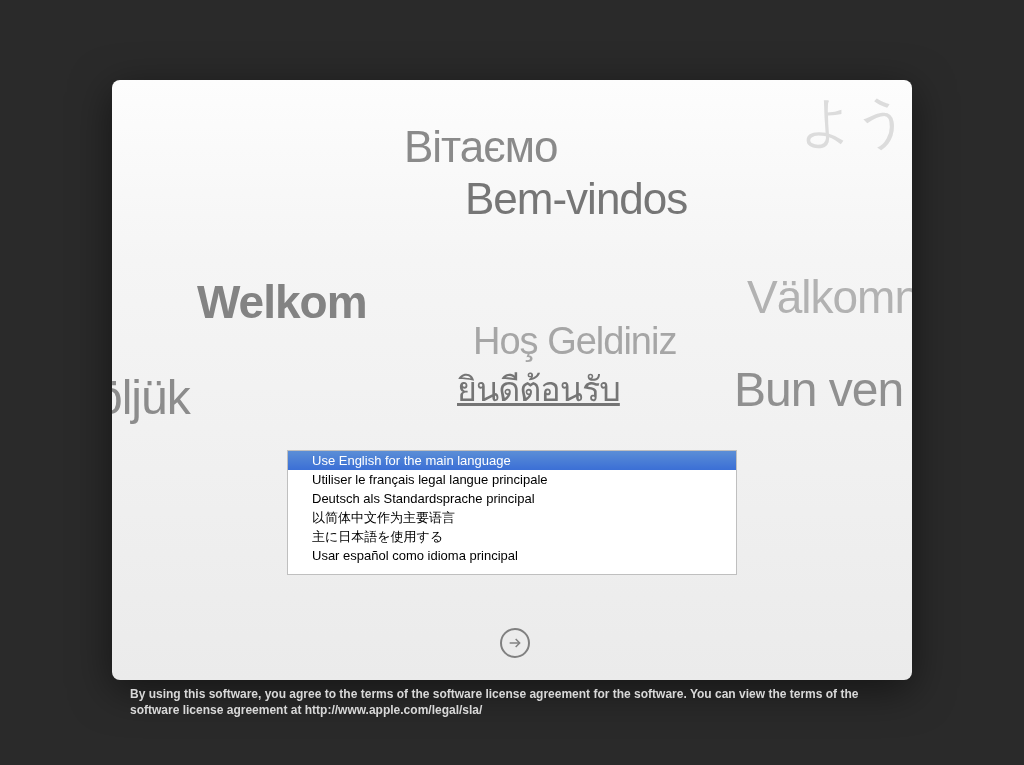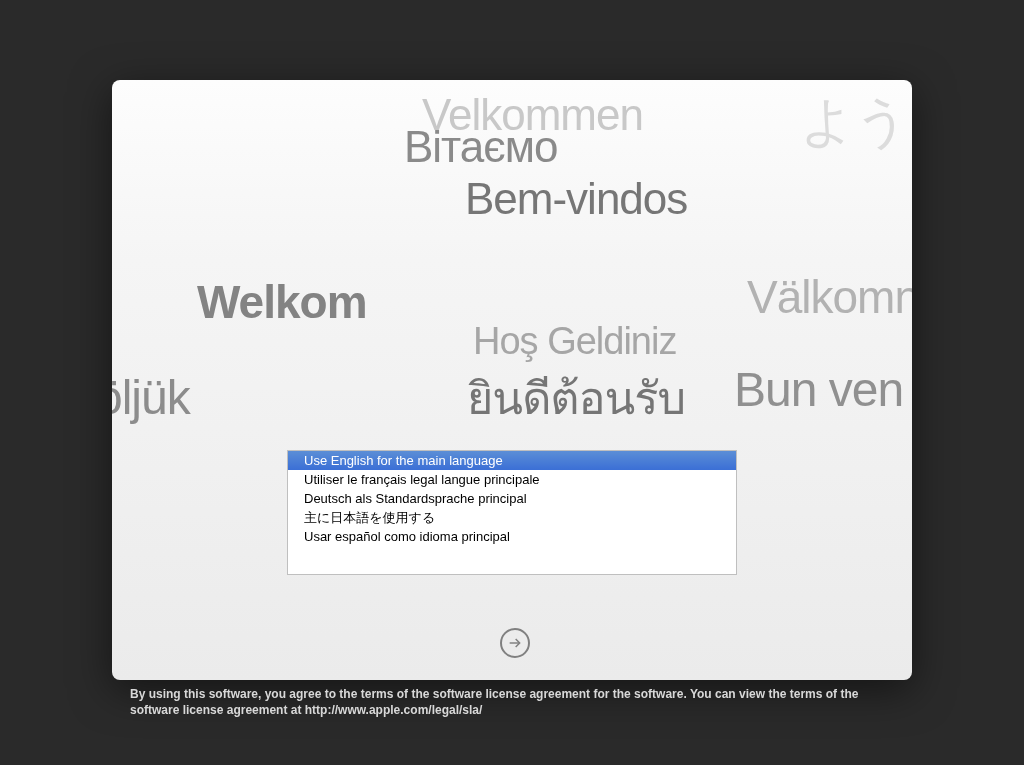--- a/index.html
+++ b/index.html
@@ -40,21 +40,21 @@
       letter-spacing: -1px;
     }
     .w1 { left: 310px; top: 10px; font-size: 44px; color: #c8c8c8; }
     .w2 { left: 272px; top: 42px; font-size: 44px; color: #8a8a8a; margin-left: 20px; }
     .w3 { left: 688px; top: 6px; font-size: 54px; color: #dcdcdc; }
     .w4 { left: 353px; top: 94px; font-size: 44px; color: #767676; }
     .w5 { left: 85px; top: 195px; font-size: 46px; color: #838383; font-weight: bold; }
     .w6 { left: 635px; top: 190px; font-size: 46px; color: #b2b2b2; }
     .w7 { left: 361px; top: 240px; font-size: 38px; color: #a6a6a6; }
     .w8 { left: -16px; top: 290px; font-size: 48px; color: #8c8c8c; }
-    .w9 { left: 355px; top: 282px; font-size: 45px; color: #757575; }
+    .w9 { left: 345px; top: 282px; font-size: 34px; color: #757575; text-decoration: underline; }
     .w10 { left: 622px; top: 282px; font-size: 48px; color: #909090; }
     .language-list {
       position: absolute;
       left: 175px;
       top: 370px;
       width: 450px;
       height: 125px;
       background: #fff;
       border: 1px solid #bfbfbf;
       overflow-y: auto;
@@ -65,21 +65,21 @@
     }
     .language-list::-webkit-scrollbar-track {
       background: #f0f0f0;
     }
     .language-list::-webkit-scrollbar-thumb {
       background: #c0c0c0;
       border-radius: 7px;
       border: 2px solid #f0f0f0;
     }
     .language-item {
-      padding: 1px 16px;
+      padding: 1px 24px;
       font-size: 13px;
       color: #000;
       cursor: default;
       line-height: 17px;
     }
     .language-item.selected {
       background: linear-gradient(to bottom, #5b8ed6 0%, #3b6fd6 100%);
       color: #fff;
     }
     .next-button {
@@ -109,36 +109,36 @@
       color: #d8d8d8;
       font-weight: bold;
       line-height: 1.35;
     }
   </style>
 </head>
 <body>
 
 <div class="setup-window">
   <div class="welcome-words">
-    <div class="welcome-word w1">Velkommen</div>
     <div class="welcome-word w2">Вітаємо</div>
     <div class="welcome-word w3">ようこ</div>
     <div class="welcome-word w4">Bem-vindos</div>
     <div class="welcome-word w5">Welkom</div>
     <div class="welcome-word w6">Välkomn</div>
     <div class="welcome-word w7">Hoş Geldiniz</div>
     <div class="welcome-word w8">öljük</div>
     <div class="welcome-word w9">ยินดีต้อนรับ</div>
     <div class="welcome-word w10">Bun ven</div>
   </div>
 
   <div class="language-list">
     <div class="language-item selected">Use English for the main language</div>
     <div class="language-item">Utiliser le français legal langue principale</div>
     <div class="language-item">Deutsch als Standardsprache principal</div>
+    <div class="language-item">以简体中文作为主要语言</div>
     <div class="language-item">主に日本語を使用する</div>
     <div class="language-item">Usar español como idioma principal</div>
   </div>
 
   <button class="next-button">
     <svg viewBox="0 0 24 24" fill="none" stroke="#808080" stroke-width="2.2">
       <line x1="4" y1="12" x2="18" y2="12"></line>
       <polyline points="13 6 19 12 13 18"></polyline>
     </svg>
   </button>

